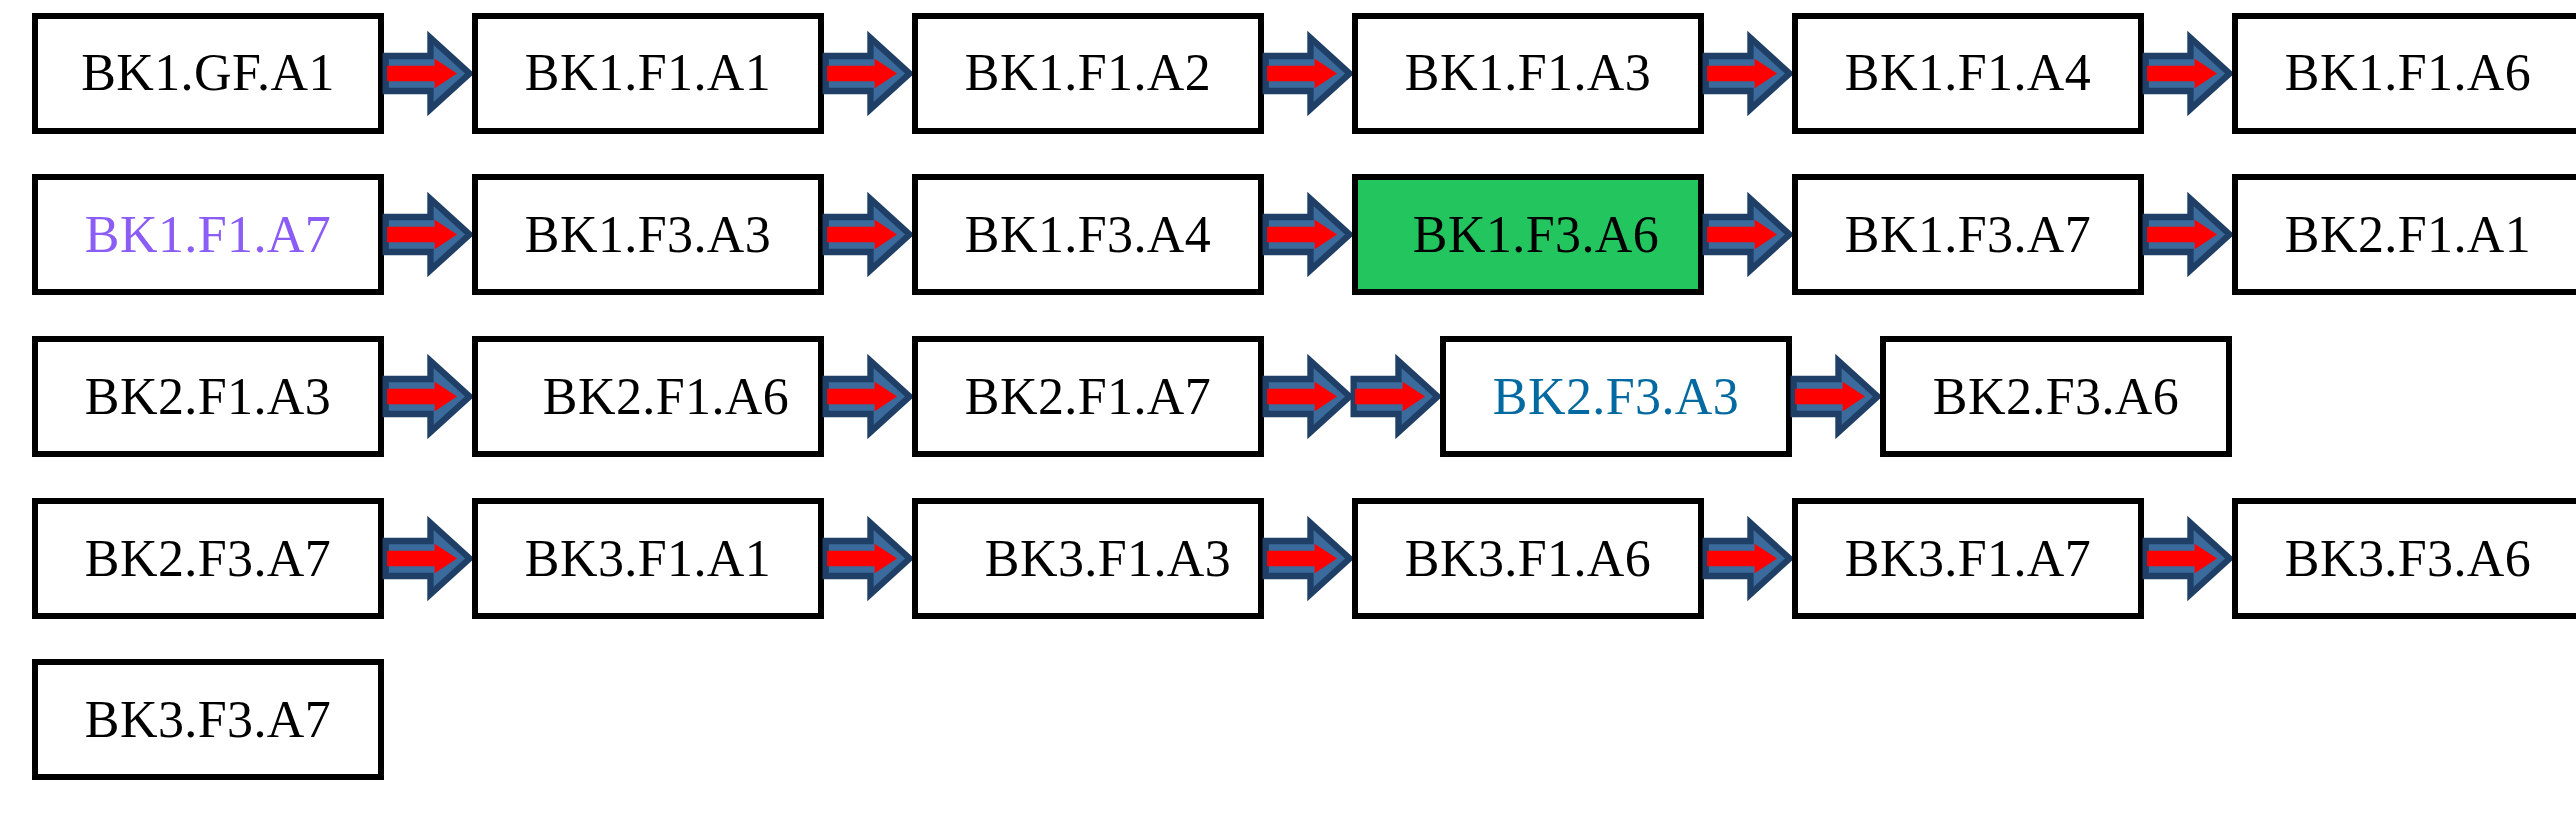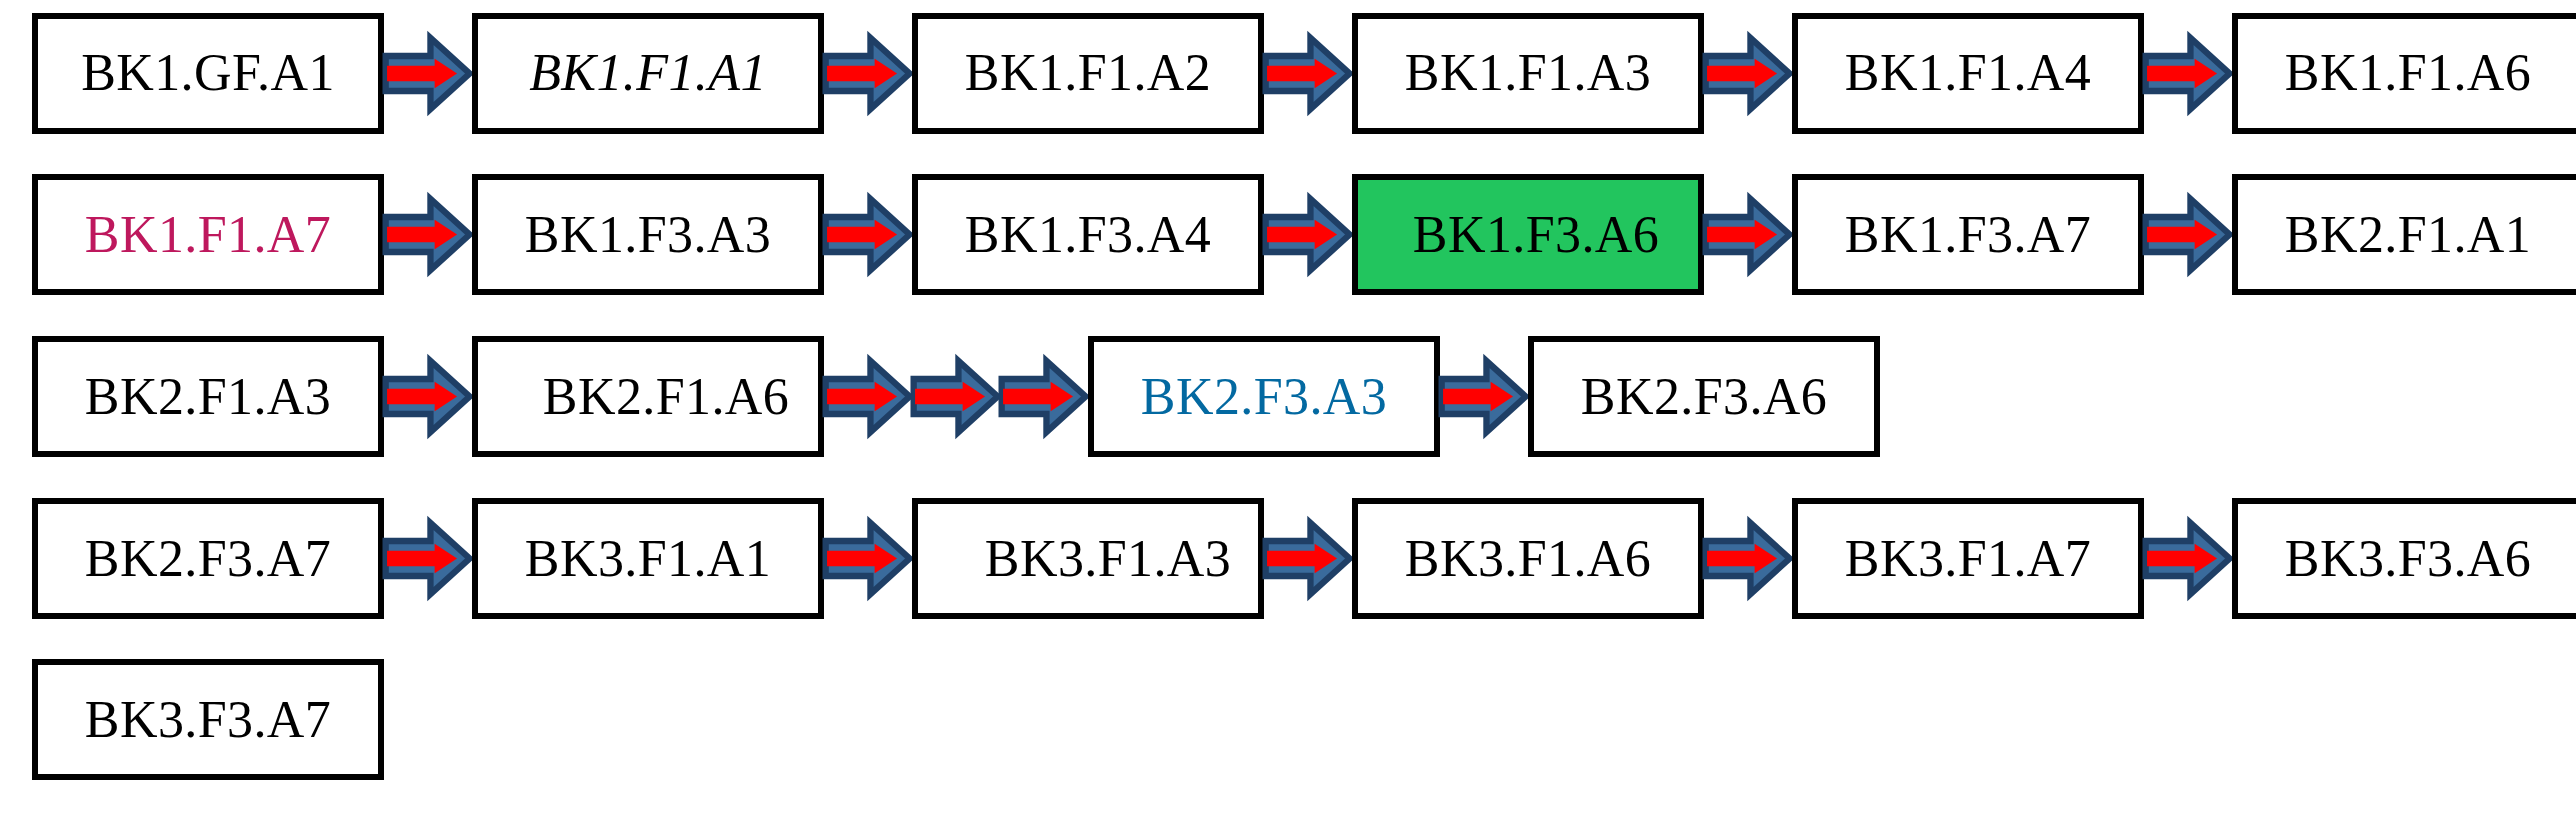--- a/index.html
+++ b/index.html
@@ -76,21 +76,21 @@
       <div class="node-box" style="border-color: rgb(0, 0, 0); background: rgb(255, 255, 255);">
         <span class="node-label" style="color: rgb(0, 0, 0);">BK1.GF.A1</span>
       </div>
       <span class="arrow-link">
         <svg viewBox="0 0 125 150">
           <path d="M 2 50 L 66 50 L 66 24 L 122 75 L 66 126 L 66 100 L 2 100 Z" fill="#3a6b9c" stroke="#1f3f66" stroke-width="9" stroke-linejoin="miter"></path>
           <path d="M 4 64 L 72 64 L 72 54 L 104 75 L 72 96 L 72 86 L 4 86 Z" fill="#ff0000"></path>
         </svg>
       </span>
       <div class="node-box" style="border-color: rgb(0, 0, 0); background: rgb(255, 255, 255);">
-        <span class="node-label" style="color: rgb(0, 0, 0); font-style: italic;">BK1.F1.A1</span>
+        <span class="node-label" style="color: rgb(0, 0, 0);">BK1.F1.A1</span>
       </div>
       <span class="arrow-link">
         <svg viewBox="0 0 125 150">
           <path d="M 2 50 L 66 50 L 66 24 L 122 75 L 66 126 L 66 100 L 2 100 Z" fill="#3a6b9c" stroke="#1f3f66" stroke-width="9" stroke-linejoin="miter"></path>
           <path d="M 4 64 L 72 64 L 72 54 L 104 75 L 72 96 L 72 86 L 4 86 Z" fill="#ff0000"></path>
         </svg>
       </span>
       <div class="node-box" style="border-color: rgb(0, 0, 0); background: rgb(255, 255, 255);">
         <span class="node-label" style="color: rgb(0, 0, 0);">BK1.F1.A2</span>
       </div>
@@ -117,21 +117,21 @@
           <path d="M 2 50 L 66 50 L 66 24 L 122 75 L 66 126 L 66 100 L 2 100 Z" fill="#3a6b9c" stroke="#1f3f66" stroke-width="9" stroke-linejoin="miter"></path>
           <path d="M 4 64 L 72 64 L 72 54 L 104 75 L 72 96 L 72 86 L 4 86 Z" fill="#ff0000"></path>
         </svg>
       </span>
       <div class="node-box" style="border-color: rgb(0, 0, 0); background: rgb(255, 255, 255);">
         <span class="node-label" style="color: rgb(0, 0, 0);">BK1.F1.A6</span>
       </div>
     </div>
     <div class="flow-row row-2" style="top: 174px;">
       <div class="node-box" style="border-color: rgb(0, 0, 0); background: rgb(255, 255, 255);">
-        <span class="node-label" style="color: #be185d;">BK1.F1.A7</span>
+        <span class="node-label" style="color: #8b5cf6;">BK1.F1.A7</span>
       </div>
       <span class="arrow-link">
         <svg viewBox="0 0 125 150">
           <path d="M 2 50 L 66 50 L 66 24 L 122 75 L 66 126 L 66 100 L 2 100 Z" fill="#3a6b9c" stroke="#1f3f66" stroke-width="9" stroke-linejoin="miter"></path>
           <path d="M 4 64 L 72 64 L 72 54 L 104 75 L 72 96 L 72 86 L 4 86 Z" fill="#ff0000"></path>
         </svg>
       </span>
       <div class="node-box" style="border-color: rgb(0, 0, 0); background: rgb(255, 255, 255);">
         <span class="node-label" style="color: rgb(0, 0, 0);">BK1.F3.A3</span>
       </div>
@@ -184,20 +184,23 @@
       </span>
       <div class="node-box" style="border-color: rgb(0, 0, 0); background: rgb(255, 255, 255); padding-left: 36px;">
         <span class="node-label" style="color: rgb(0, 0, 0);">BK2.F1.A6</span>
       </div>
       <span class="arrow-link">
         <svg viewBox="0 0 125 150">
           <path d="M 2 50 L 66 50 L 66 24 L 122 75 L 66 126 L 66 100 L 2 100 Z" fill="#3a6b9c" stroke="#1f3f66" stroke-width="9" stroke-linejoin="miter"></path>
           <path d="M 4 64 L 72 64 L 72 54 L 104 75 L 72 96 L 72 86 L 4 86 Z" fill="#ff0000"></path>
         </svg>
       </span>
+      <div class="node-box" style="border-color: rgb(0, 0, 0); background: rgb(255, 255, 255);">
+        <span class="node-label" style="color: rgb(0, 0, 0);">BK2.F1.A7</span>
+      </div>
       <span class="arrow-link">
         <svg viewBox="0 0 125 150">
           <path d="M 2 50 L 66 50 L 66 24 L 122 75 L 66 126 L 66 100 L 2 100 Z" fill="#3a6b9c" stroke="#1f3f66" stroke-width="9" stroke-linejoin="miter"></path>
           <path d="M 4 64 L 72 64 L 72 54 L 104 75 L 72 96 L 72 86 L 4 86 Z" fill="#ff0000"></path>
         </svg>
       </span>
       <span class="arrow-link">
         <svg viewBox="0 0 125 150">
           <path d="M 2 50 L 66 50 L 66 24 L 122 75 L 66 126 L 66 100 L 2 100 Z" fill="#3a6b9c" stroke="#1f3f66" stroke-width="9" stroke-linejoin="miter"></path>
           <path d="M 4 64 L 72 64 L 72 54 L 104 75 L 72 96 L 72 86 L 4 86 Z" fill="#ff0000"></path>

